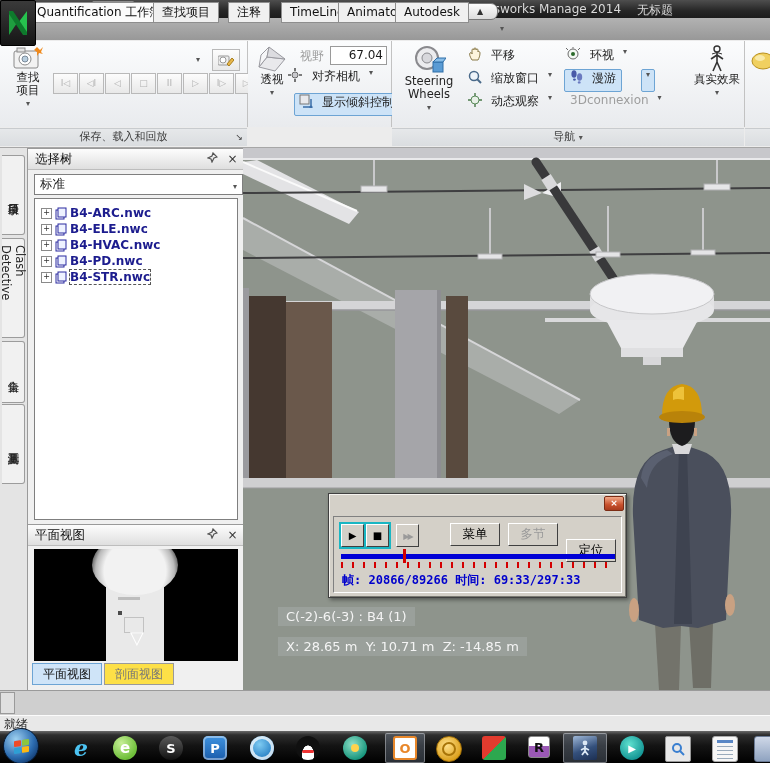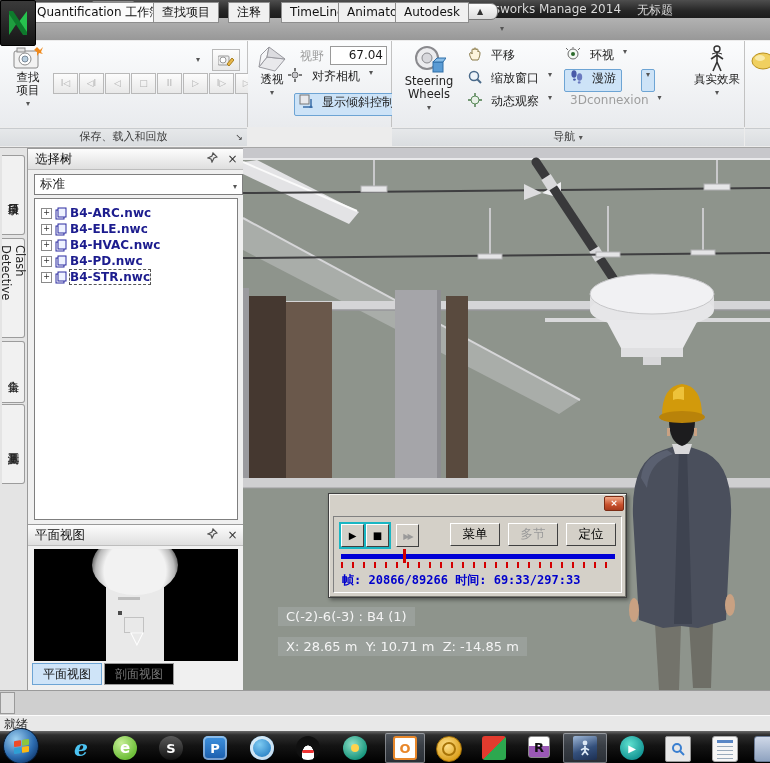--- a/index.html
+++ b/index.html
@@ -40,21 +40,21 @@
   .ptool{top:3px;width:15px;height:15px;text-align:center;line-height:14px;font-size:12px;color:#333;}
   .treecombo{left:6px;top:25px;width:202px;height:19px;background:#fff;border:1px solid #7f7f7f;line-height:18px;padding-left:5px;font-size:12.5px;}
   .treebox{left:6px;top:49px;width:202px;height:320px;background:#fff;border:1px solid #7f7f7f;overflow:hidden;}
   .trow{height:16px;display:flex;align-items:center;gap:3px;padding-left:6px;}
   .texp{width:9px;height:9px;border:1px solid #8a8a8a;background:#fff;font-size:8px;line-height:8px;text-align:center;color:#333;flex:none;}
   .tlabel{font-weight:bold;color:#1c1c8e;font-size:12px;white-space:nowrap;}
   .sel-dashed{outline:1px dashed #555;}
   
   .planblack{left:6px;top:24px;width:204px;height:112px;background:#000;overflow:hidden;}
   .plantabs{left:4px;top:138px;height:22px;display:flex;gap:2px;}
-  .ptab{height:20px;line-height:20px;padding:0 10px;font-size:12px;border:1px solid #9a9a9a;background:#000000;color:#777;}
+  .ptab{height:20px;line-height:20px;padding:0 10px;font-size:12px;border:1px solid #9a9a9a;background:#fde047;color:#777;}
   .ptab.active{background:#cfe4f8;border-color:#6da4d4;color:#111;}
   
   .viewport{left:243px;top:148px;width:527px;height:542px;background:#8e948c;}
   .badge{background:#9aa09b;color:#f4f4f4;font-size:13px;padding:2px 8px;white-space:pre;}
   
   .dlg{left:85px;top:345px;width:297px;height:103px;background:#d4d0c8;border:1px solid #404040;
     box-shadow:inset 1px 1px 0 #f5f3ef,inset -1px -1px 0 #7a7a72, 2px 2px 4px rgba(0,0,0,.4);}
   .dlgtitle{left:2px;top:2px;right:2px;height:17px;background:linear-gradient(180deg,#f6f6f8,#c6c6ce);
     font-size:12.5px;line-height:17px;padding-left:5px;color:#111;}
   .dlgclose{top:2px;right:2px;width:18px;height:13px;background:linear-gradient(#f2a988,#c8502c 60%,#a83c1e);
@@ -450,21 +450,21 @@
     <div class="abs badge" style="left:35px;top:489px">X: 28.65 m  Y: 10.71 m  Z: -14.85 m</div>
 
     <div class="abs dlg">
       <div class="abs dlgclose"><span>×</span></div>
       <div class="abs dlgframe">
         <div class="abs cbtn cyanline" style="left:7px;top:7px;width:21px"><span style="font-size:10px">▶</span></div>
         <div class="abs cbtn cyanline" style="left:32px;top:7px;width:21px"><span style="font-size:10px">■</span></div>
         <div class="abs cbtn" style="left:62px;top:7px;width:21px;color:#9a9a9a"><span style="font-size:8px;letter-spacing:-2px">▶▶</span></div>
         <div class="abs cbtn" style="left:116px;top:6px;width:48px">菜单</div>
         <div class="abs cbtn" style="left:174px;top:6px;width:48px;color:#9a9a9a">多节</div>
-        <div class="abs cbtn" style="left:232px;top:6px;width:48px">定位</div>
+        <div class="abs cbtn" style="left:232px;top:22px;width:48px">定位</div>
         <div class="abs slidertrack"></div>
         <div class="abs slidermark" style="left:69px"></div>
         <div class="abs sliderticks"></div>
         <div class="abs dlgtext"><span>帧:</span> <span>20866/89266</span> <span>时间:</span> <span>69:33/297:33</span></div>
       </div>
     </div>
   </div>
 
   <div class="abs bottomrow"></div>
   <div class="abs" style="left:0;top:692px;width:13px;height:20px;background:#e0e0e0;border:1px solid #9a9a9a"></div>

